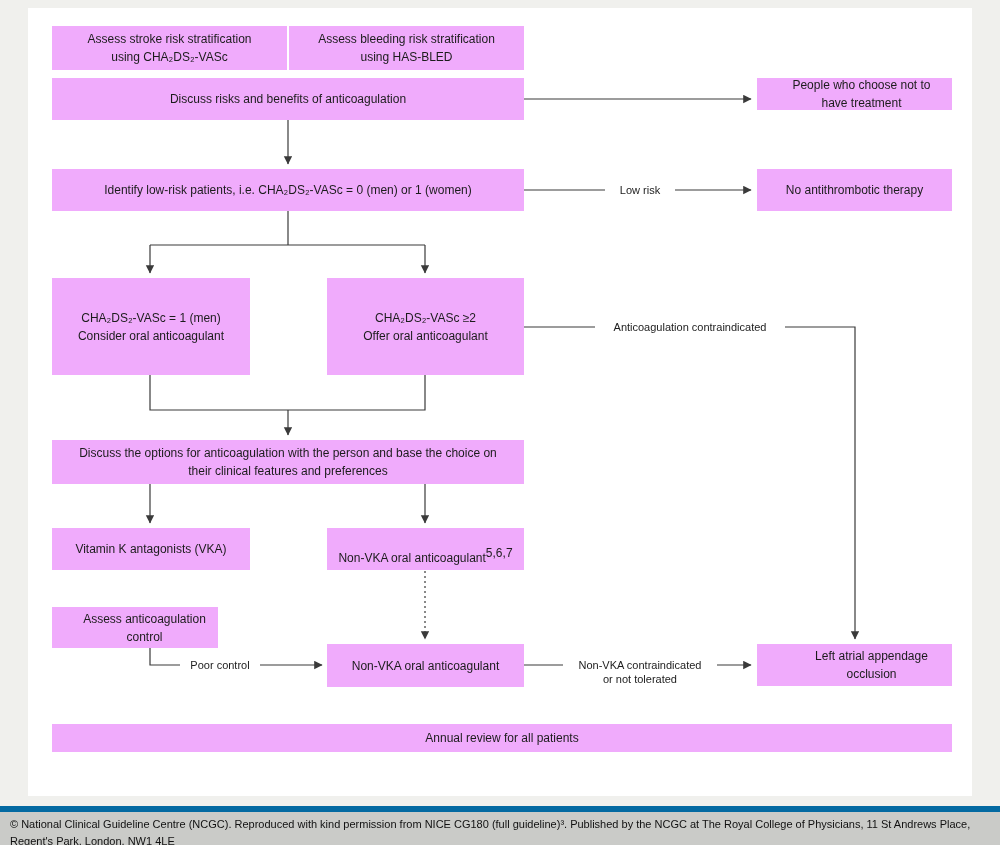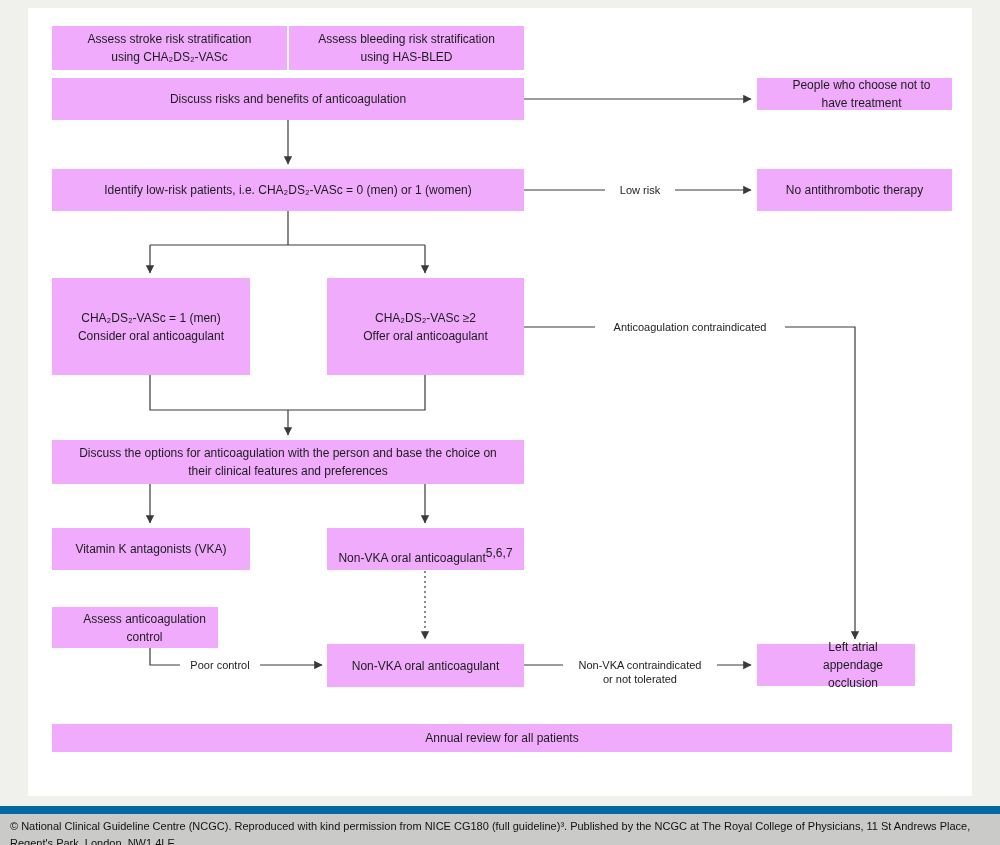--- a/index.html
+++ b/index.html
@@ -15,21 +15,21 @@
     white-space: pre-line; padding: 3px 10px;
   }
   .box sup { font-size: 12px; line-height: 0; vertical-align: super; }
   .edge-label {
     position: absolute; background: #ffffff; color: #1c1c1c;
     display: flex; align-items: center; justify-content: center;
     text-align: center; font-size: 11px; line-height: 1.3; white-space: pre-line;
   }
   .footer {
     position: absolute; left: 0; top: 806px; width: 1000px; height: 39px;
-    background: #cacbc8; border-top: 8px solid #0369a1;
+    background: #cacbc8; border-top: 6px solid #0369a1;
     color: #111111; font-size: 11px; line-height: 1.5;
     padding: 4px 10px; white-space: pre-line;
   }
 </style>
 </head>
 <body>
 
 <div class="page">
 
   <div class="panel"></div>
@@ -97,20 +97,20 @@
   <div class="box" style="left:327px; top:528px; width:197px; height:42px;">
     <span>
       <span>Non-VKA oral anticoagulant</span><sup>5,6,7</sup>
     </span>
   </div>
 
   <div class="box" style="left:52px; top:607px; width:166px; height:41px;padding-left:29px;">Assess anticoagulation control</div>
 
   <div class="box" style="left:327px; top:644px; width:197px; height:43px;">Non-VKA oral anticoagulant</div>
 
-  <div class="box" style="left:757px; top:644px; width:158px; height:42px;padding-left:44px;">Left atrial appendage occlusion</div>
+  <div class="box" style="left:757px; top:644px; width:195px; height:42px;padding-left:44px;">Left atrial appendage occlusion</div>
 
   <div class="box" style="left:52px; top:724px; width:900px; height:28px;">Annual review for all patients</div>
 
   <div class="footer">© National Clinical Guideline Centre (NCGC). Reproduced with kind permission from NICE CG180 (full guideline)³. Published by the NCGC at The Royal College of Physicians, 11 St Andrews Place,
 Regent's Park, London, NW1 4LE</div>
 
 </div>
 
 </body></html>

